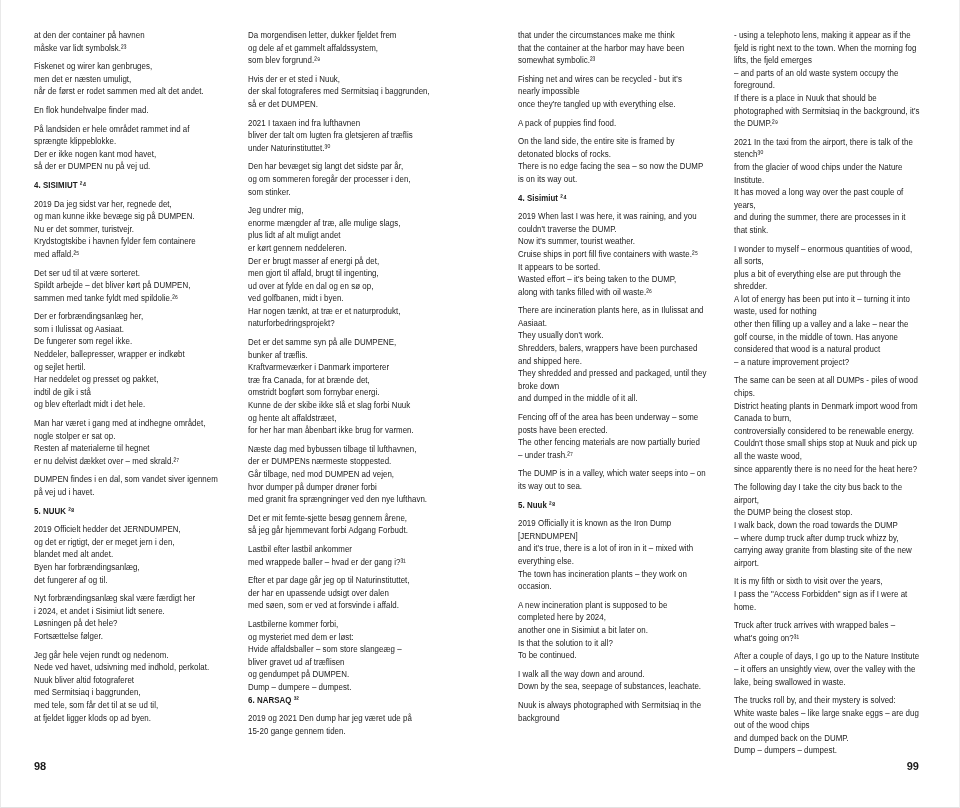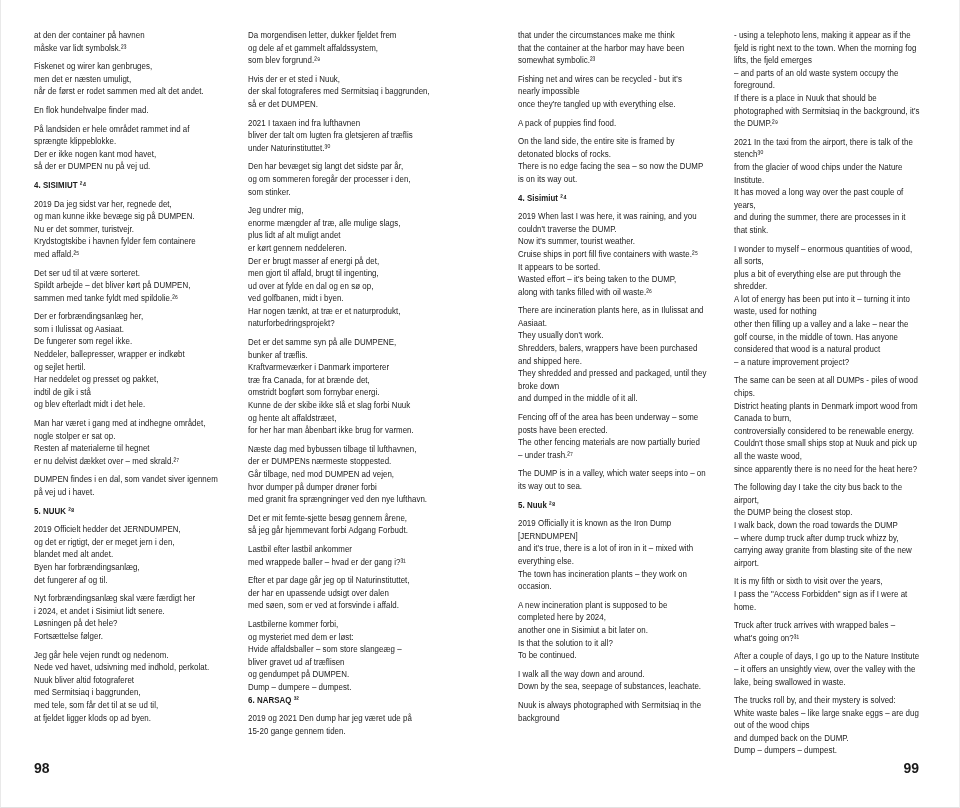--- a/index.html
+++ b/index.html
@@ -54,21 +54,21 @@
   }
   .block.heading {
     font-weight: bold;
   }
   .block.tight {
     margin-top: -6px;
   }
   .pagenum {
     position: absolute;
     top: 760px;
-    font-size: 14px;
+    font-size: 11px;
     font-weight: 600;
     color: #1a1a1a;
   }
   .page-left  .pagenum { left: 33px; }
   .page-right .pagenum { right: 42px; }
 </style>
 </head>
 <body>
 
 <div class="spread">

